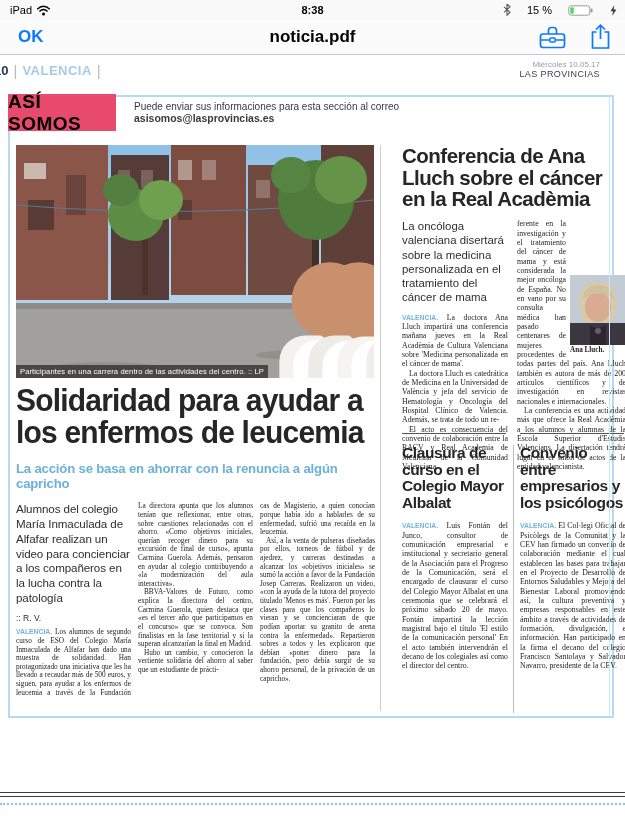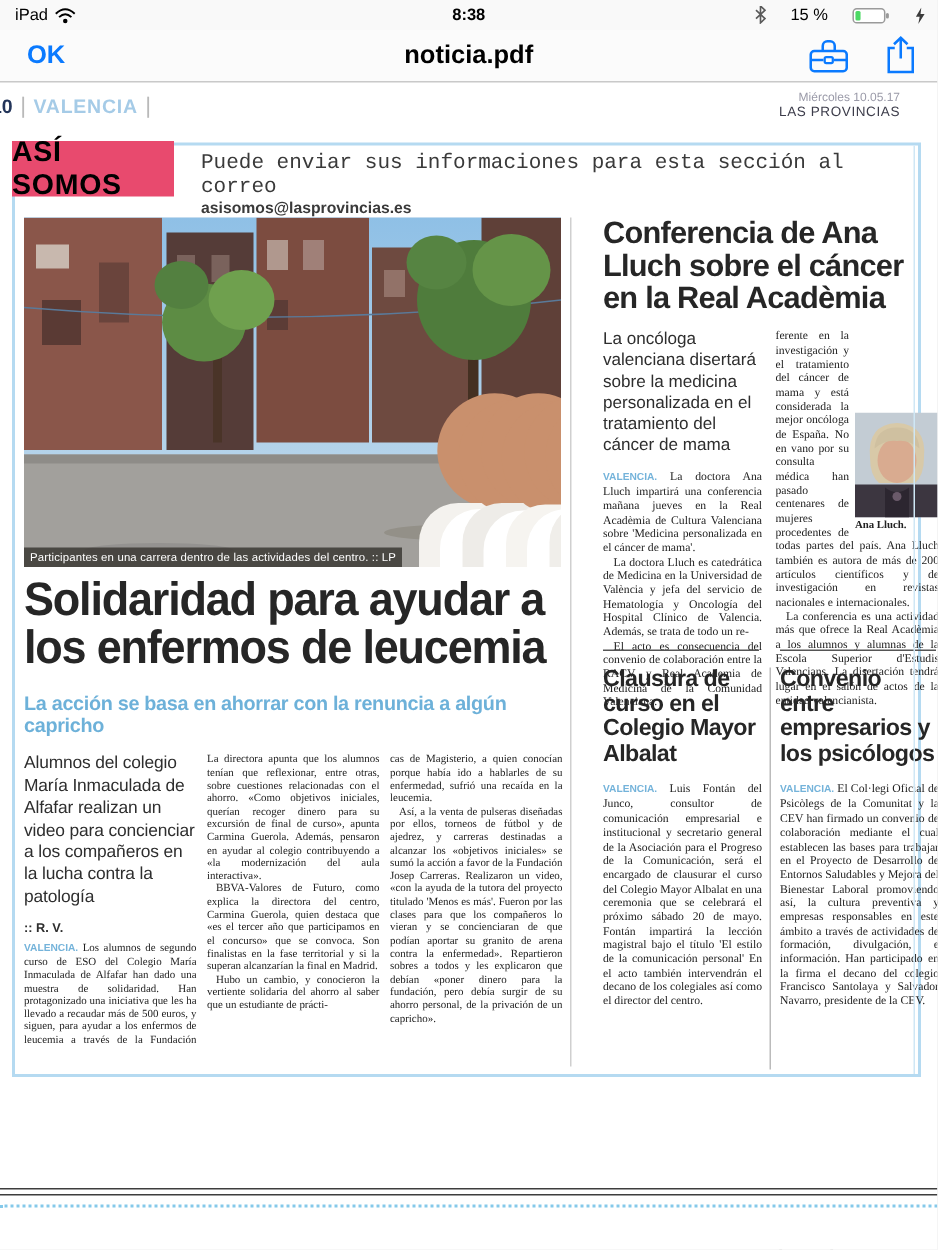--- a/index.html
+++ b/index.html
@@ -33,35 +33,35 @@
   .hdr-date{font-size:8px;color:#9a9aa8;}
   .hdr-paper{font-size:9px;font-weight:normal;color:#3c3c4a;letter-spacing:.4px;}
 
   .section-box{position:absolute;top:39px;left:8px;width:606px;height:623px;
     border:2px solid #b5daf1;background:#fff;}
   .section-box::after{content:"";position:absolute;right:2px;top:0;bottom:0;width:1px;background:#cfe7f5;}
   .banner{position:absolute;left:-2px;top:-3px;width:108px;height:37px;background:#e84a6e;
     color:#000000;display:flex;align-items:center;justify-content:center;
     font-size:19px;font-weight:bold;letter-spacing:.5px;}
   .banner-info{position:absolute;left:124px;top:4px;color:#3a3a3a;}
-  .banner-note{font-size:14px;font-family:Liberation Mono, monospace;}
+  .banner-note{font-size:10px;}
   .banner-email{font-size:10.5px;font-weight:bold;}
 
   
   .main-col{position:absolute;left:6px;top:48px;width:360px;height:568px;}
   .photo{position:relative;width:358px;height:233px;background:#9cc4e4;overflow:hidden;}
   .photo-caption{position:absolute;left:0;bottom:0;background:rgba(55,52,48,.82);color:#fff;
     font-size:7.6px;padding:2px 4px;letter-spacing:.1px;}
   .headline{margin-top:7px;font-size:30px;line-height:1.04;font-weight:bold;color:#262626;
     letter-spacing:-.8px;transform:scaleY(1.04);}
   .subhead{margin-top:14px;font-size:13.2px;font-weight:bold;color:#6db1d9;letter-spacing:-.2px;}
   .cols{display:flex;gap:7px;margin-top:11px;height:194px;overflow:hidden;}
   .col{width:115px;overflow:hidden;}
   .standfirst{font-size:11.6px;line-height:1.27;color:#2e2e2e;letter-spacing:-.1px;}
-  .byline{margin-top:8px;font-size:8.5px;font-weight:bold;color:#2e2e2e;}
+  .byline{margin-top:8px;font-size:8.5px;font-weight:normal;color:#2e2e2e;}
   .serif{font-family:"Liberation Serif",serif;font-size:7.3px;line-height:1.18;color:#222;
     text-align:justify;}
   .serif p{margin:0;}
   .serif p + p{text-indent:6px;}
   .lead{color:#74b3da;font-weight:bold;font-family:"Liberation Sans",sans-serif;font-size:6.8px;}
   .vsep{position:absolute;left:370px;top:48px;height:566px;width:1px;background:#cfcfcf;}
 
   
   .right-col{position:absolute;left:392px;top:48px;width:224px;height:568px;}
   .conf-headline{font-size:20.5px;line-height:1.06;font-weight:bold;color:#262626;letter-spacing:-.5px;}

